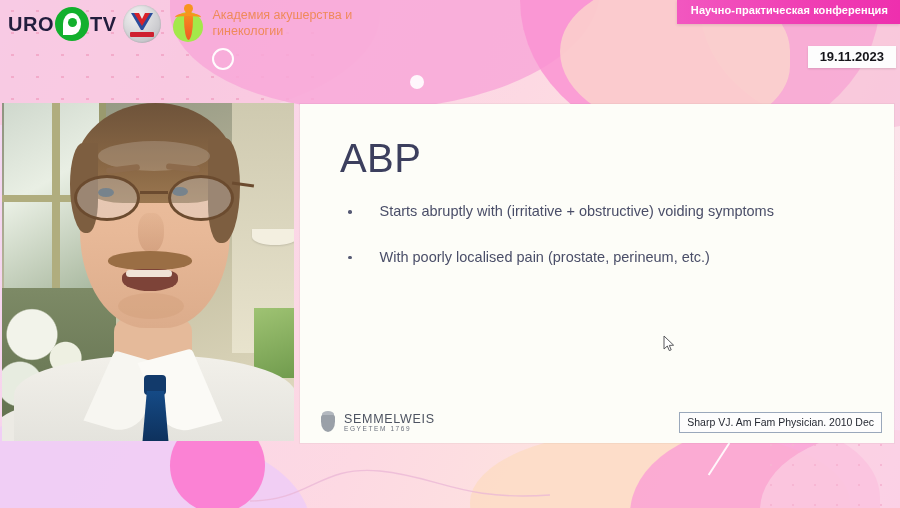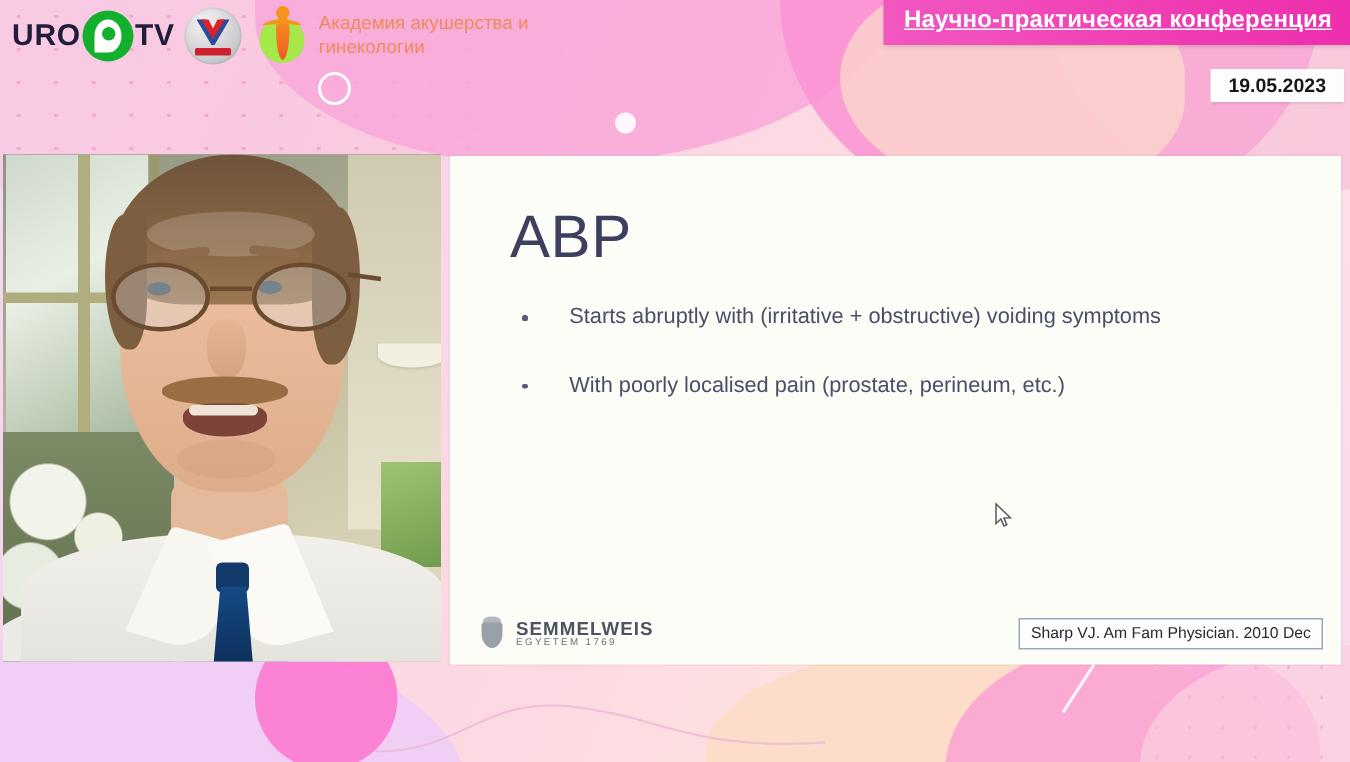--- a/index.html
+++ b/index.html
@@ -108,23 +108,22 @@
   #conf-banner {
     position: absolute; right: 0; top: 0;
     background: linear-gradient(90deg,#f257c0 0%, #f03fb4 55%, #ee2fae 100%);
     color: #ffffff;
     padding: 4px 12px 6px 14px;
     text-align: center;
     line-height: 1.25;
     box-shadow: 0 1px 3px rgba(0,0,0,.12);
   }
   #conf-banner .line1 {
-    font-size: 16px; font-weight: bold; letter-spacing: .1px;
+    font-size: 11px; font-weight: bold; letter-spacing: .1px;
     white-space: nowrap;
-    text-decoration: underline;
   }
   #conf-banner .line2 {
     font-size: 13.5px; font-weight: bold; font-style: italic;
     letter-spacing: .1px; white-space: nowrap;
   }
   #date-badge {
     position: absolute; right: 4px; top: 46px;
     background: #fdfdfd; color: #15151a;
     font-size: 13px; font-weight: bold;
     padding: 3px 12px 4px 12px;
@@ -407,21 +406,21 @@
     background: #9aa0a8;
     border-radius: 2px 2px 50% 50% / 2px 2px 60% 60%;
   }
   #sem-crest .crown {
     position: absolute; left: 4px; top: 0;
     width: 12px; height: 6px; background: #b3b8bf;
     border-radius: 50% 50% 0 0;
   }
   #sem-words { line-height: 1.05; }
   #sem-name {
-    font-size: 12.5px; font-weight: bold; color: #4d5361;
+    font-size: 12.5px; font-weight: normal; color: #4d5361;
     letter-spacing: .7px;
   }
   #sem-sub {
     font-size: 6.5px; color: #6a707c; letter-spacing: 1.6px;
   }
 
   #citation {
     position: absolute; right: 12px; bottom: 10px;
     border: 1px solid #9aa8bb;
     background: #fdfdfd;
@@ -483,21 +482,21 @@
       <span class="arms"></span>
       <span class="figure"></span>
     </div>
 
     <div id="akad-text">Академия акушерства и гинекологии</div>
   </div>
 
   <div id="conf-banner">
     <div class="line1">Научно-практическая конференция</div>
   </div>
-  <div id="date-badge">19.05.2023</div>
+  <div id="date-badge">19.11.2023</div>
 
   <div id="video-tile">
     <div id="video-scene">
       <div class="vs" id="vs-wall"></div>
       <div class="vs" id="vs-window"></div>
       <div class="vs" id="vs-win-mullion-v"></div>
       <div class="vs" id="vs-win-mullion-h"></div>
       <div class="vs" id="vs-win-mullion-h2"></div>
       <div class="vs" id="vs-foliage"></div>
       <div class="vs" id="vs-right-wall"></div>

